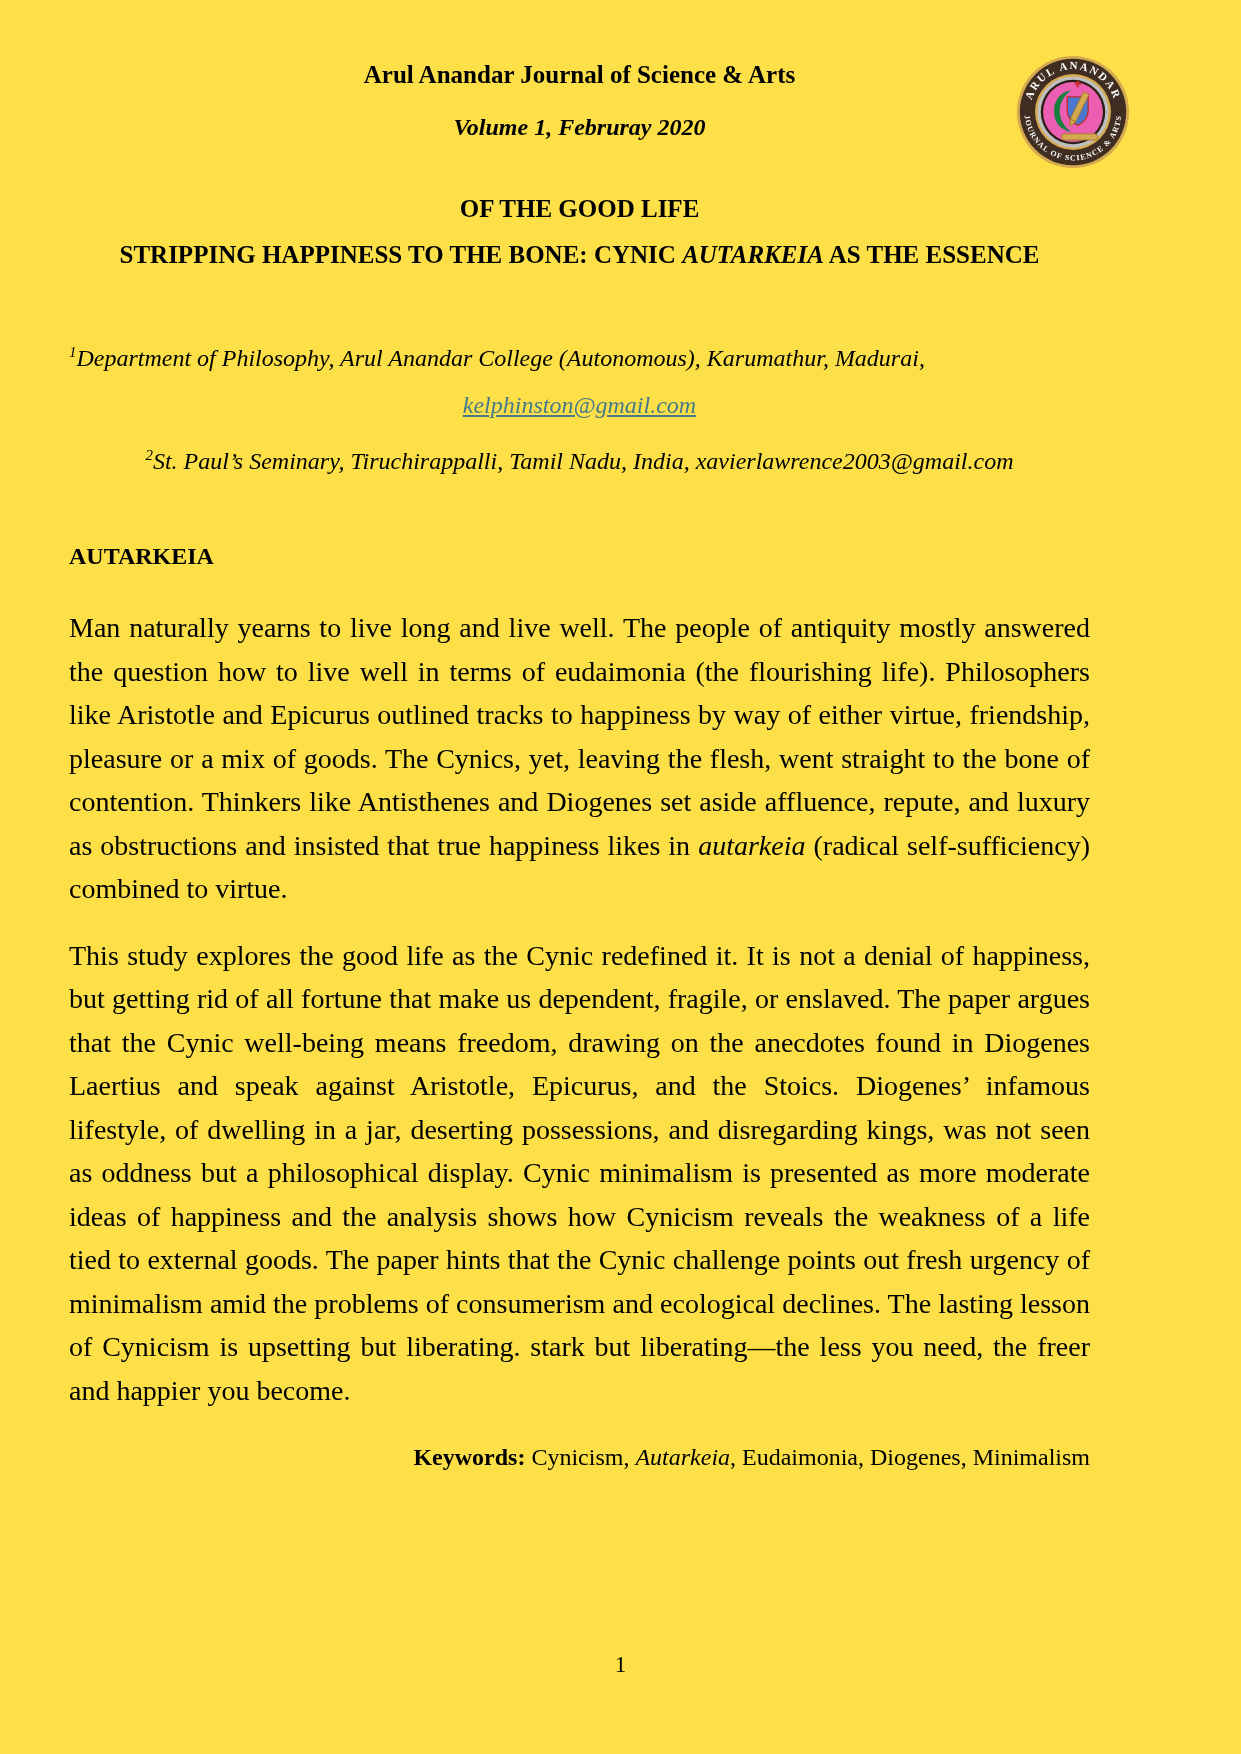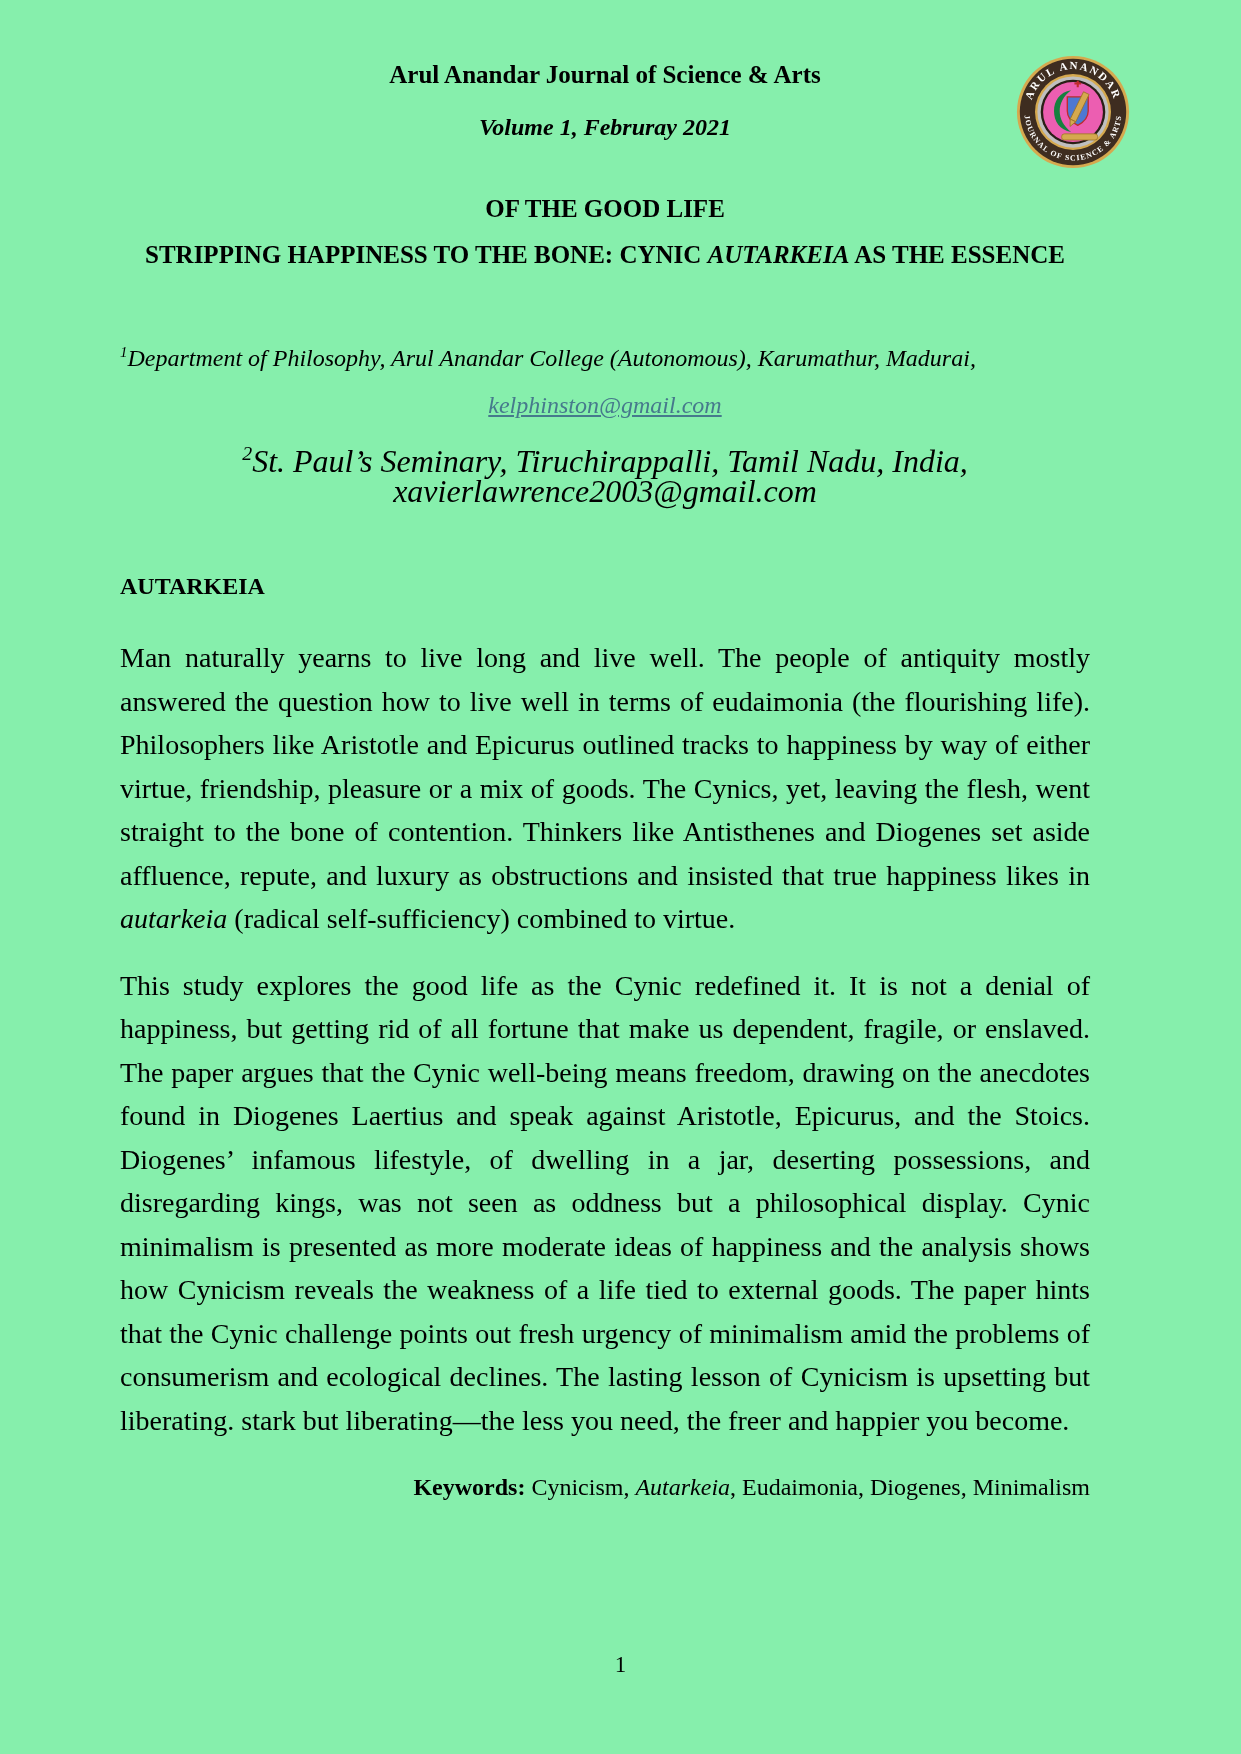--- a/index.html
+++ b/index.html
@@ -3,22 +3,22 @@
 <meta charset="utf-8">
 <style>
   * { margin: 0; padding: 0; box-sizing: border-box; }
   html, body { background: #ffffff; }
   body { font-family: "Liberation Serif", "DejaVu Serif", serif; color: #000; }
 
   .page {
     position: relative;
     width: 1241px;
     height: 1754px;
-    background: #86efac;
-    padding: 0 151px 0 120px;
+    background: #fde047;
+    padding: 0 151px 0 69px;
     overflow: hidden;
   }
 
   
   .journal-title {
     margin-top: 60px;
     text-align: center;
     font-size: 25px;
     font-weight: bold;
     line-height: 30px;
@@ -71,21 +71,21 @@
   }
   .email-line a {
     color: var(--color-link, #46798C);
     text-decoration: underline;
     cursor: pointer;
   }
   .affiliation-2 {
     margin-top: 26px;
     text-align: center;
     font-style: italic;
-    font-size: 32px;
+    font-size: 24px;
     line-height: 30px;
   }
 
   
   .abstract-heading {
     margin-top: 65px;
     font-size: 24px;
     font-weight: bold;
     line-height: 30px;
     text-align: left;
@@ -136,21 +136,21 @@
   .seal-text-top    { fill: #fff; font-family: "Liberation Serif", serif; font-weight: bold; font-size: 11.5px; letter-spacing: 2px; }
   .seal-text-bottom { fill: #fff; font-family: "Liberation Serif", serif; font-weight: bold; font-size: 8.2px; letter-spacing: 1.2px; }
 </style>
 </head>
 <body>
 
 <div class="page">
 
   <div class="journal-title">Arul Anandar Journal of Science &amp; Arts</div>
 
-  <div class="volume-line">Volume 1, Februray 2021</div>
+  <div class="volume-line">Volume 1, Februray 2020</div>
 
   <div class="logo-wrap">
     <svg viewBox="0 0 120 120" width="114" height="114">
       <circle class="seal-outer" cx="60" cy="60" r="59"></circle>
       <circle class="seal-band" cx="60" cy="60" r="56"></circle>
       <circle class="seal-goldring" cx="60" cy="60" r="40"></circle>
       <circle class="seal-silver" cx="60" cy="60" r="37.5"></circle>
       <circle class="seal-inner" cx="60" cy="60" r="34"></circle>
       <circle class="seal-center" cx="60" cy="60" r="31.5"></circle>
 

